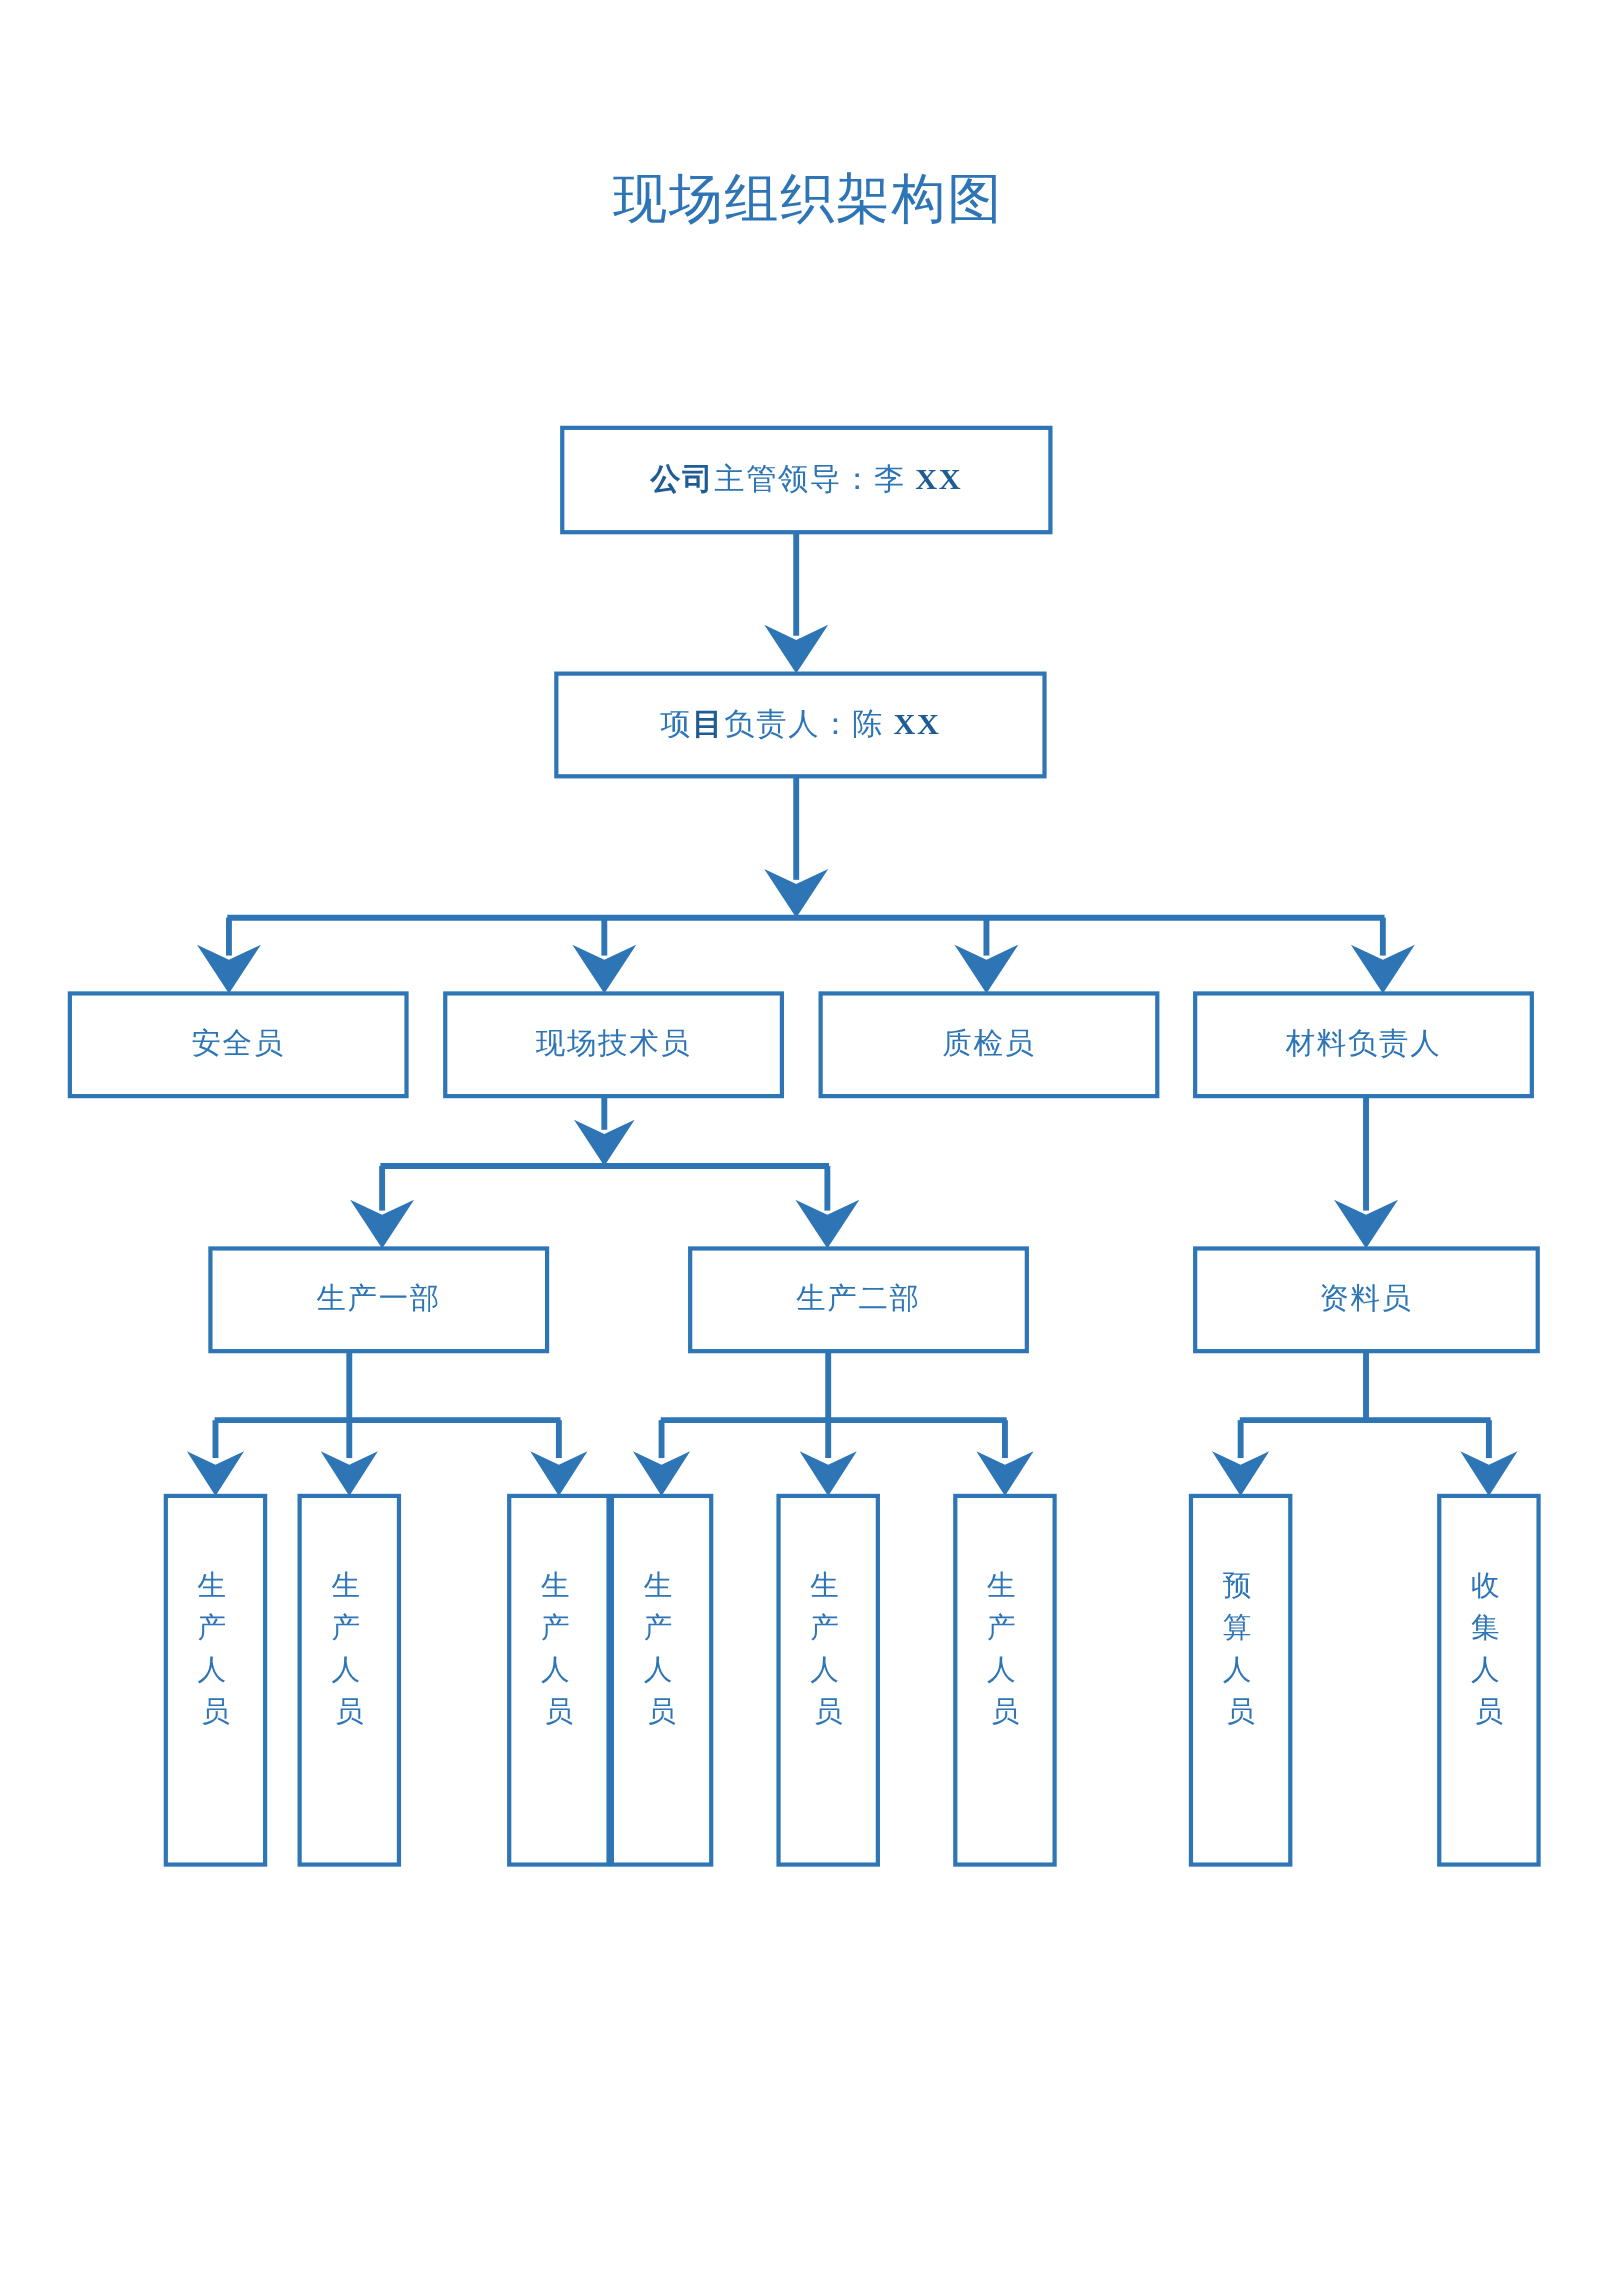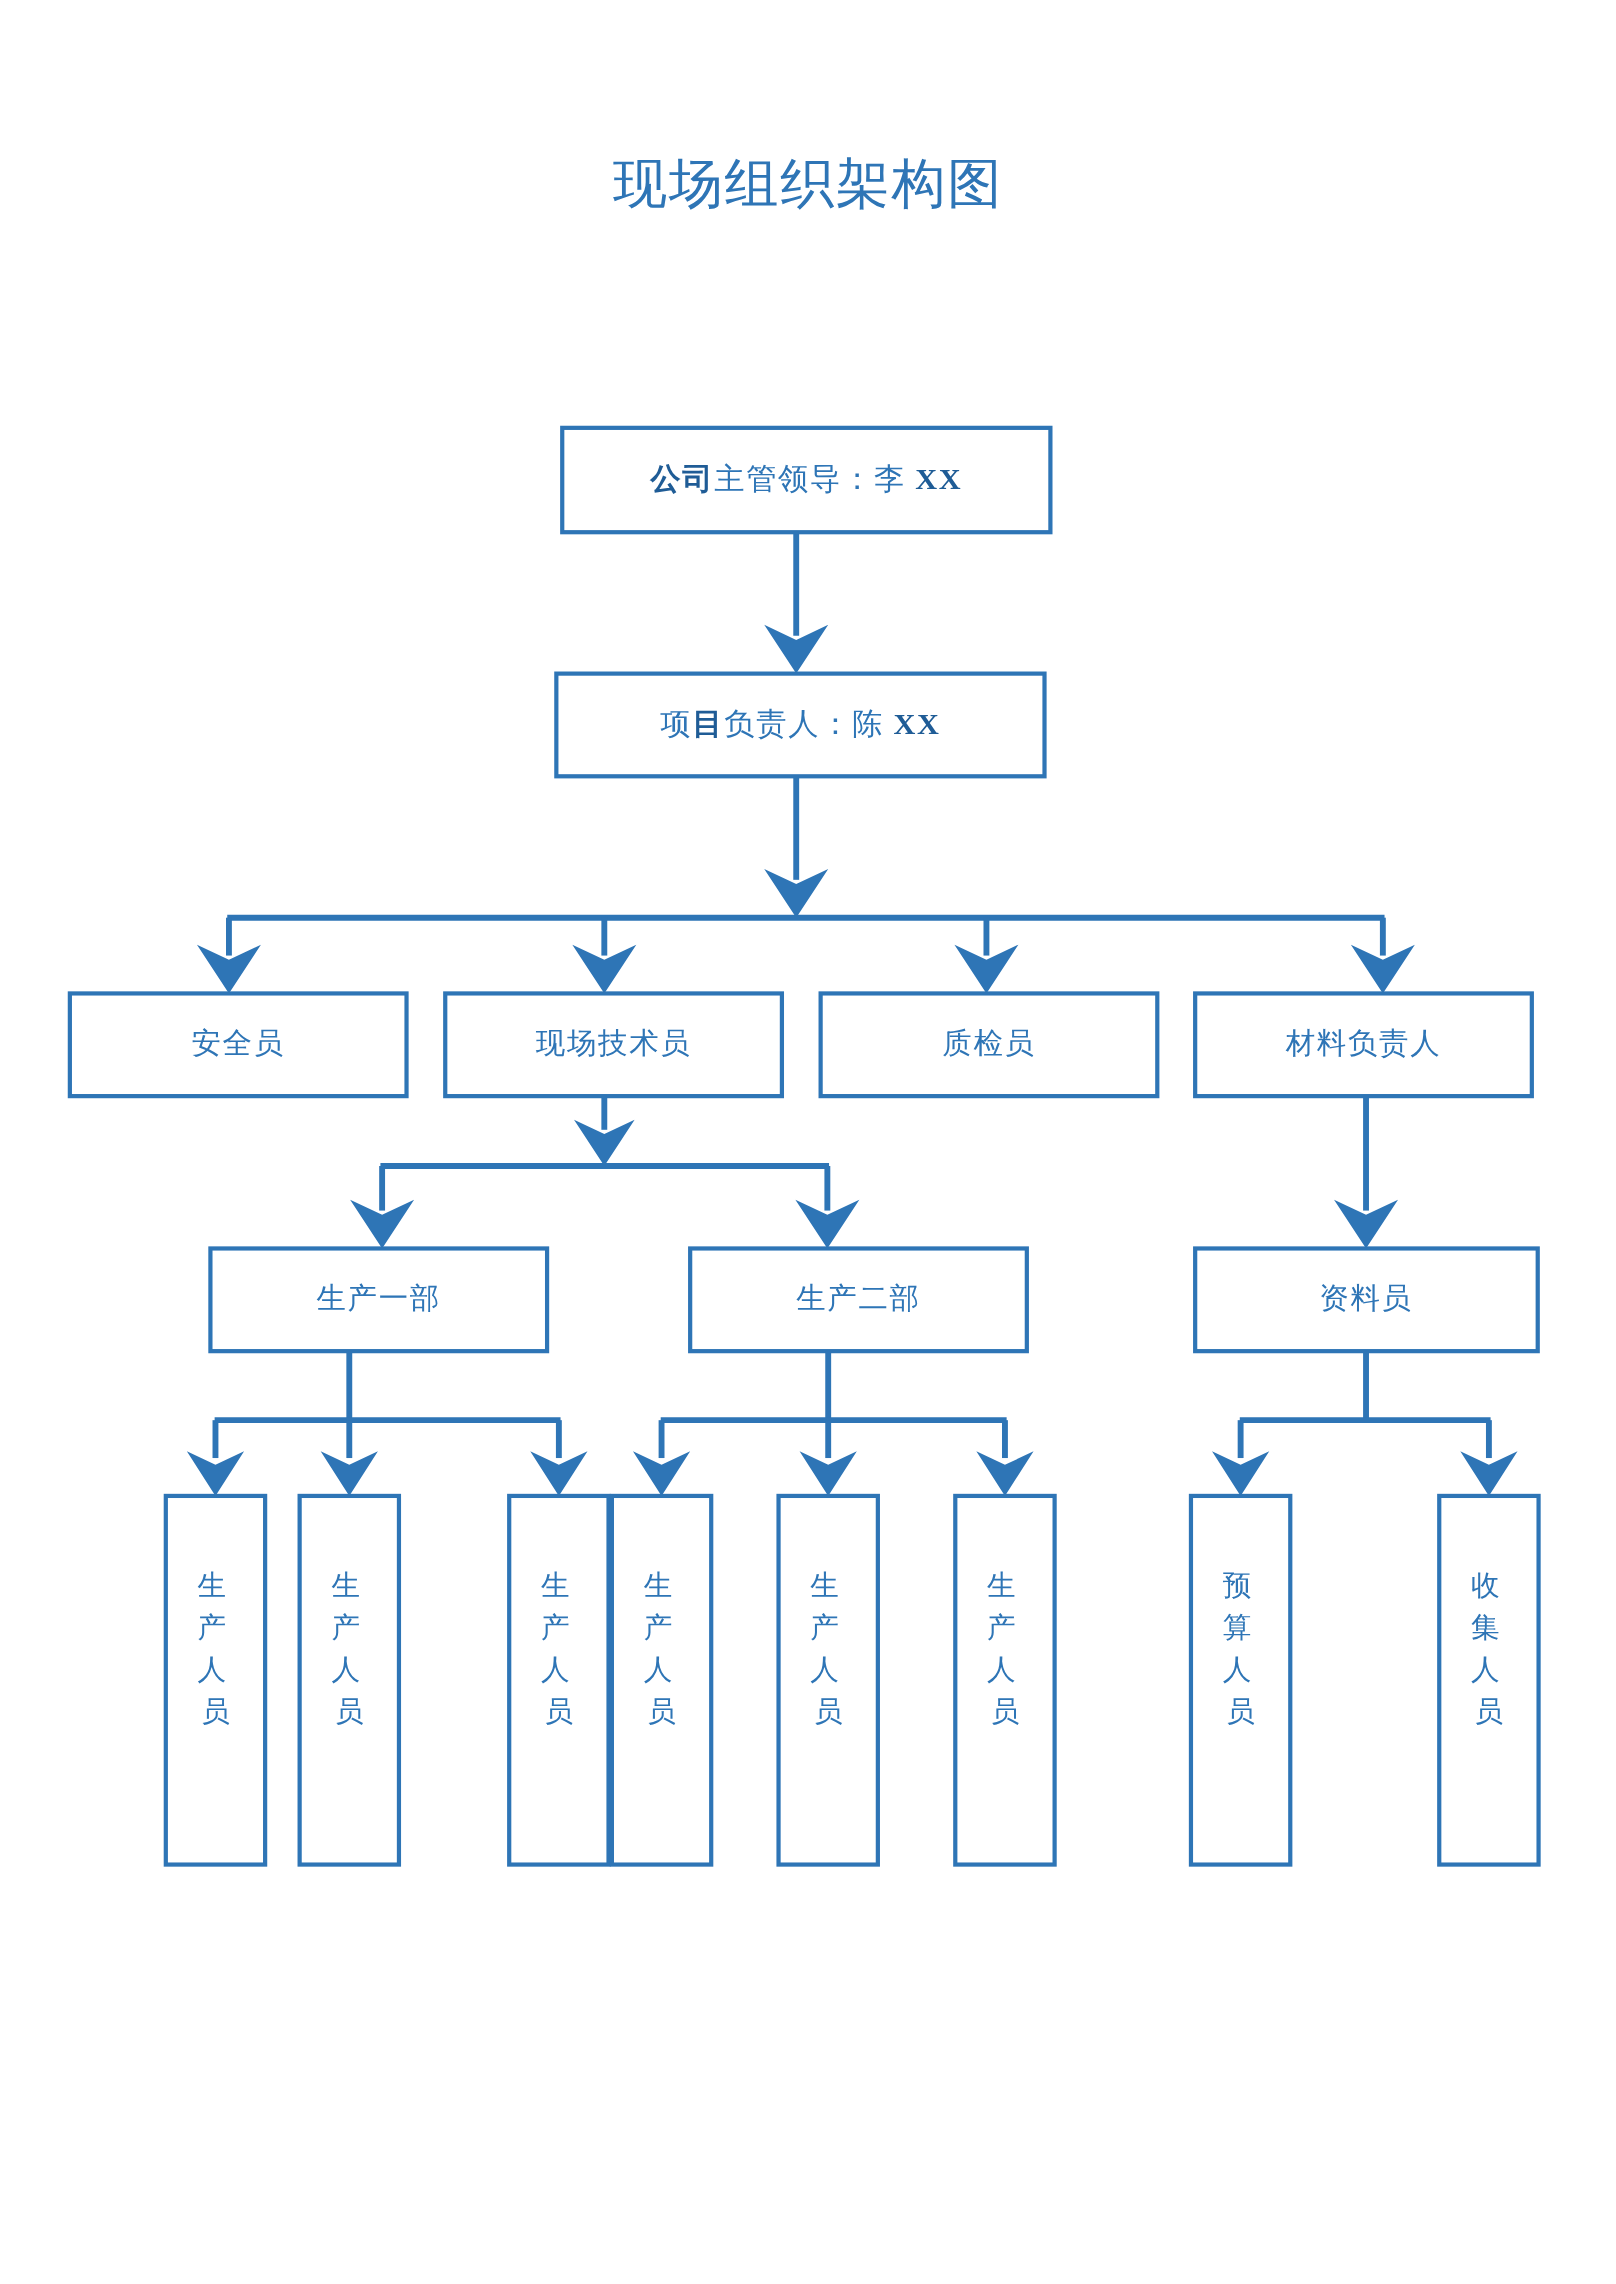--- a/index.html
+++ b/index.html
@@ -16,21 +16,21 @@
   }
   #page {
     position: relative;
     width: 1616px;
     height: 2284px;
     background: #ffffff;
   }
   #chart-title {
     position: absolute;
     left: 0;
-    top: 157px;
+    top: 172px;
     width: 1616px;
     text-align: center;
     font-family: "Liberation Serif", "DejaVu Serif", serif;
     font-size: 54px;
     line-height: 1.0;
     letter-spacing: 1.7px;
     color: #2E75B6;
     white-space: nowrap;
   }
   svg#chart-svg {

